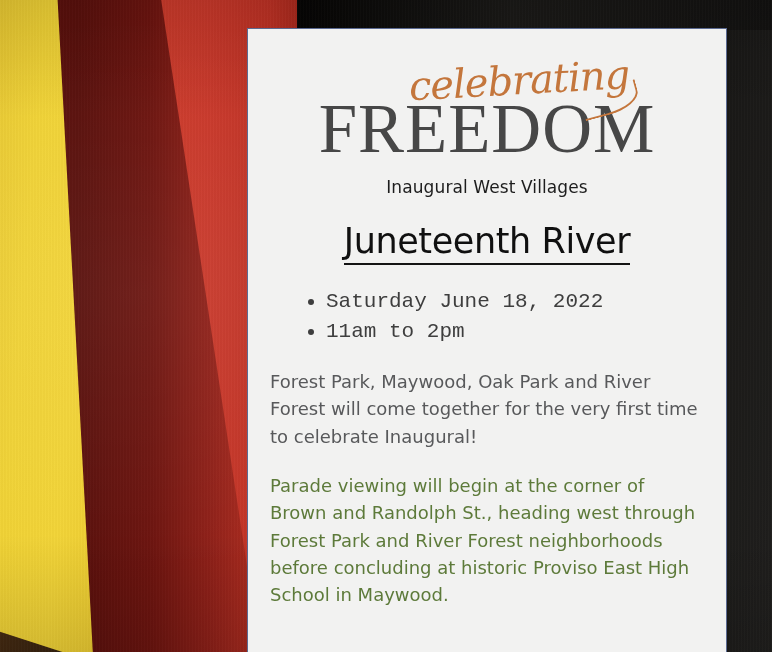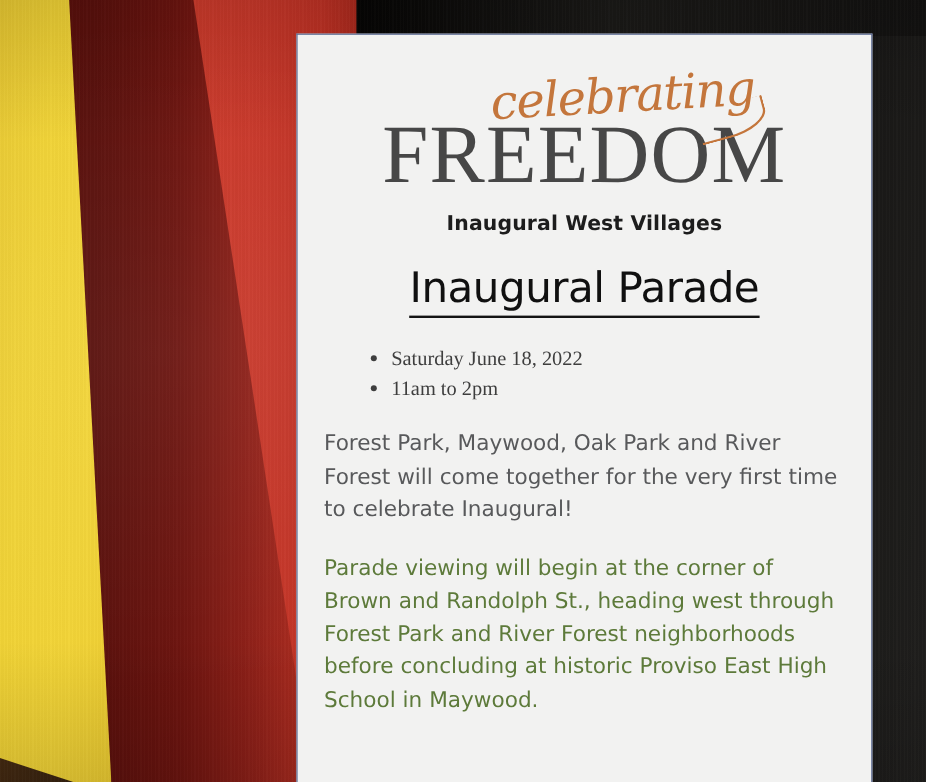--- a/index.html
+++ b/index.html
@@ -180,21 +180,21 @@
     line-height: 1;
     font-weight: 400;
     color: #474747;
     letter-spacing: 1px;
   }
 
   .subtitle {
     text-align: center;
     font-family: "DejaVu Sans", sans-serif;
     font-size: 17px;
-    font-weight: bold;
+    font-weight: normal;
     color: #1d1d1d;
     margin-top: 4px;
     letter-spacing: 0.1px;
   }
 
   .main-title {
     text-align: center;
     font-family: "DejaVu Sans", sans-serif;
     font-size: 35px;
     font-weight: normal;
@@ -206,22 +206,22 @@
     border-bottom: 2px solid #141414;
     padding-bottom: 2px;
   }
 
   ul.facts {
     margin: 26px 0 0 0;
     padding-left: 56px;
     list-style: disc;
   }
   ul.facts li {
-    font-family: Liberation Serif, serif;
-    font-size: 17px;
+    font-family: Liberation Mono, monospace;
+    font-size: 21px;
     line-height: 1.45;
     color: #3e3e3e;
   }
 
   p.body-text {
     font-family: "DejaVu Sans", sans-serif;
     font-size: 18px;
     line-height: 1.52;
     color: #58595b;
     margin: 20px 0 0 0;
@@ -249,21 +249,21 @@
     <div class="card-inner">
 
       <div class="logo-block">
         <div class="script-word">celebrating</div>
         <div class="freedom-word">FREEDOM</div>
       </div>
 
       <div class="subtitle">Inaugural West Villages</div>
 
       <div class="main-title">
-        <span>Inaugural Parade</span>
+        <span>Juneteenth River</span>
       </div>
 
       <ul class="facts">
         <li>Saturday June 18, 2022</li>
         <li>11am to 2pm</li>
       </ul>
 
       <p class="body-text">Forest Park, Maywood, Oak Park and River Forest will come together for the very first time to celebrate Inaugural!</p>
 
 

